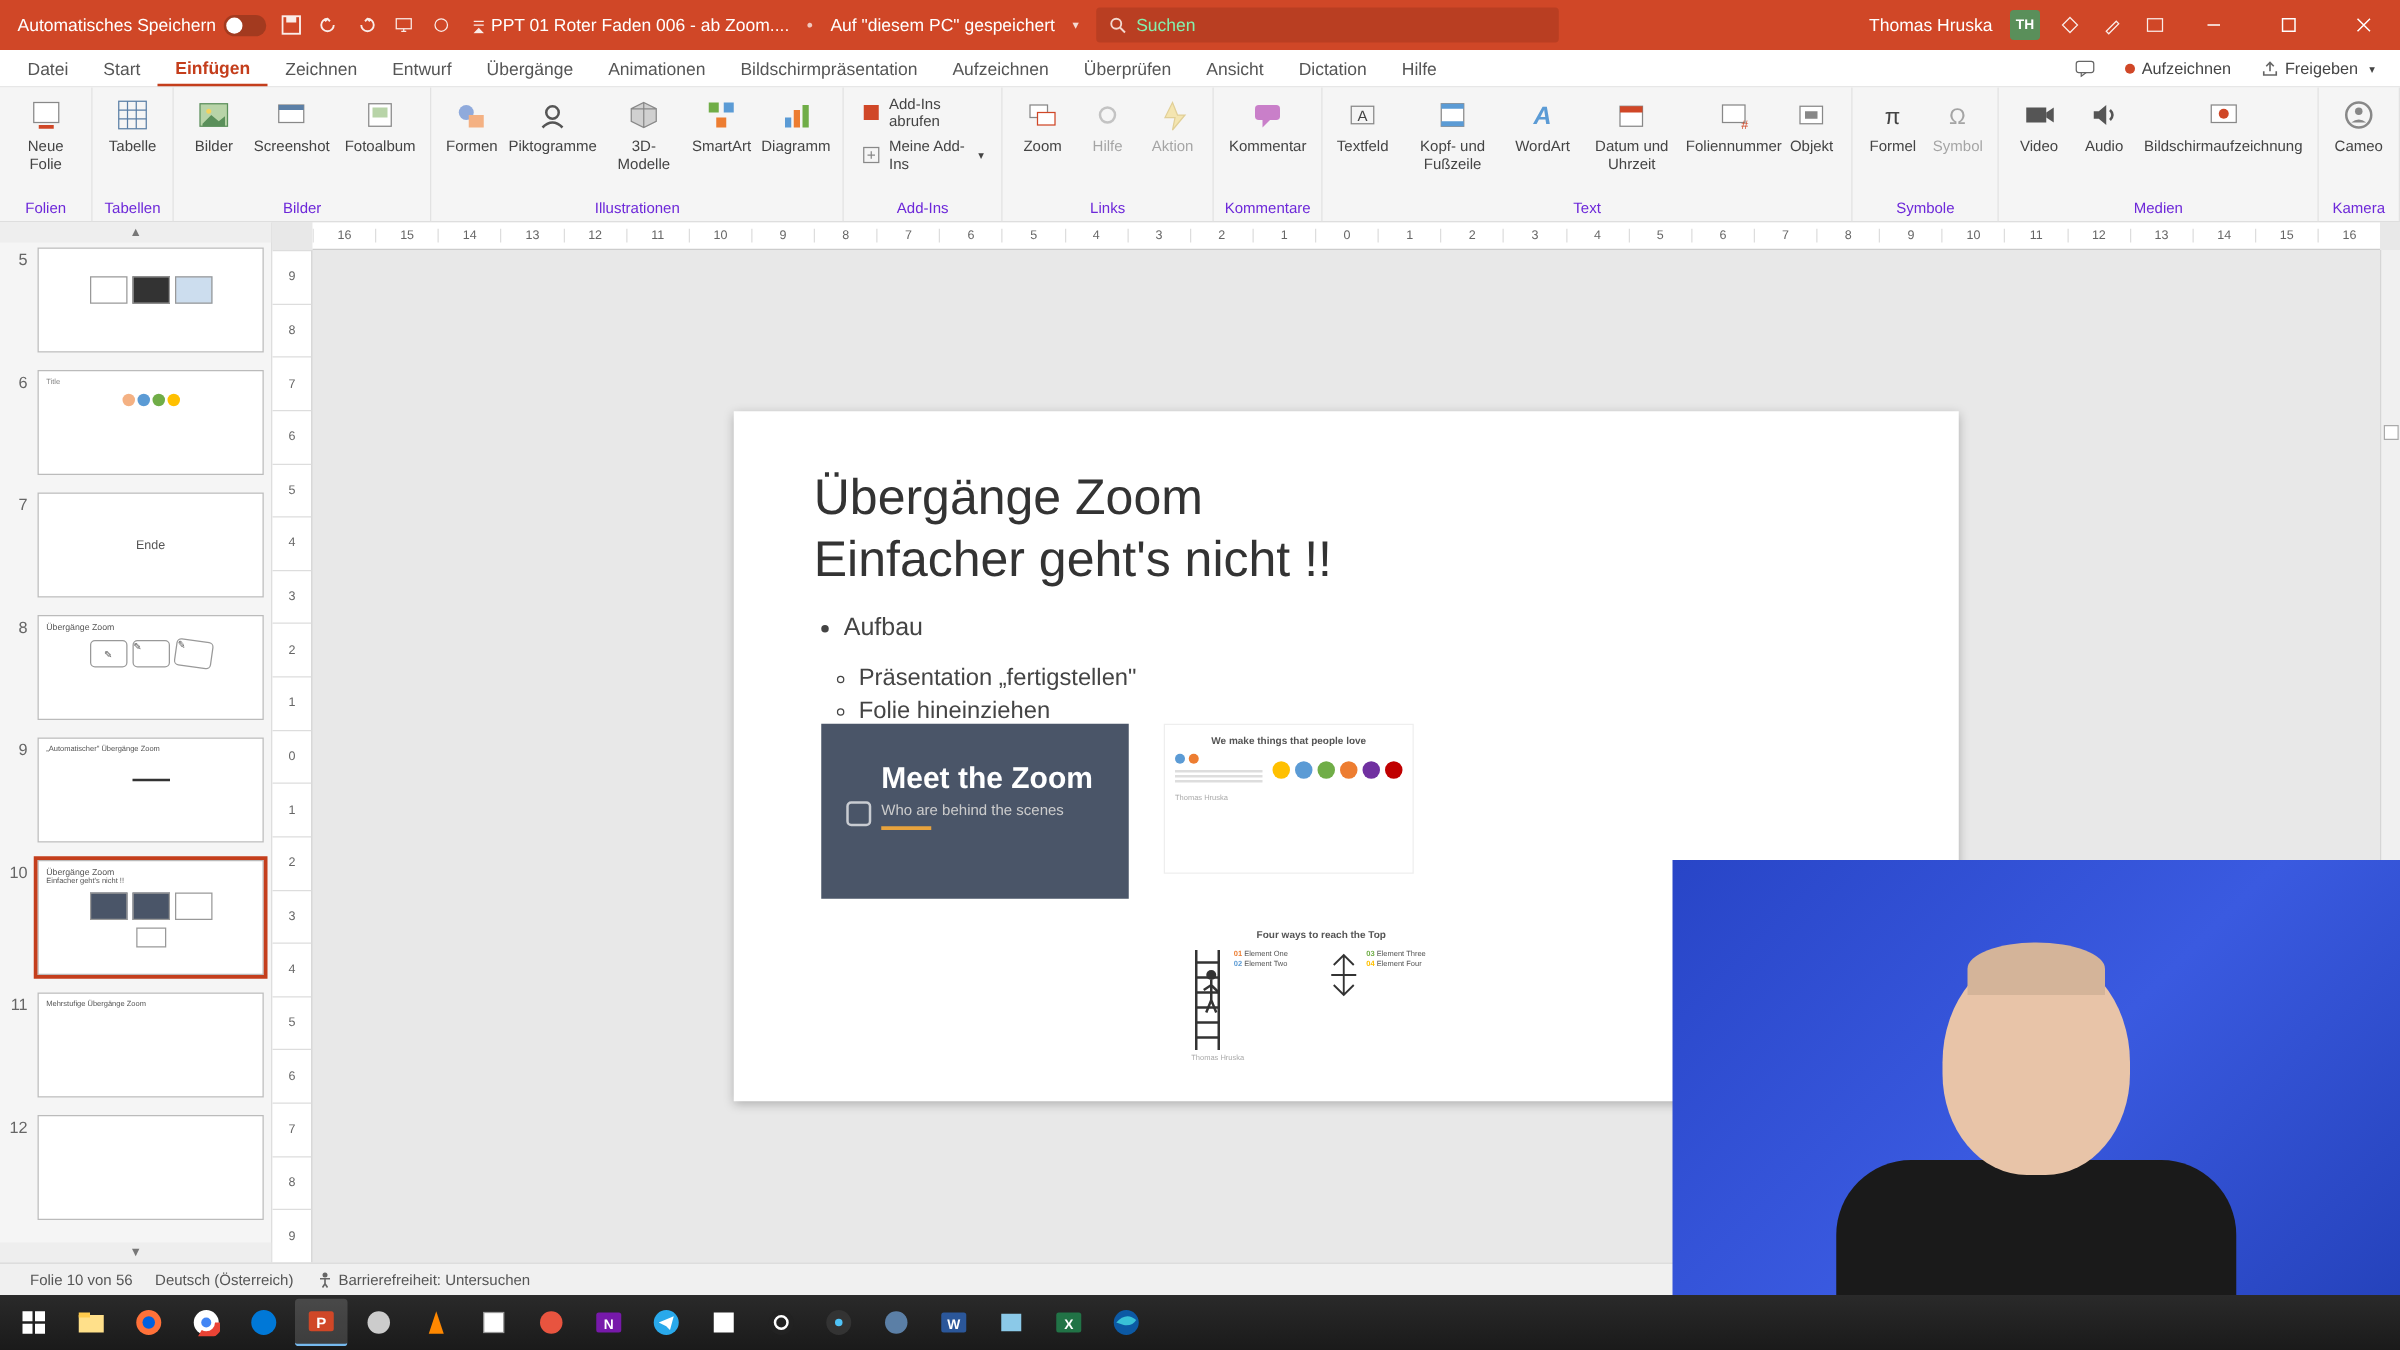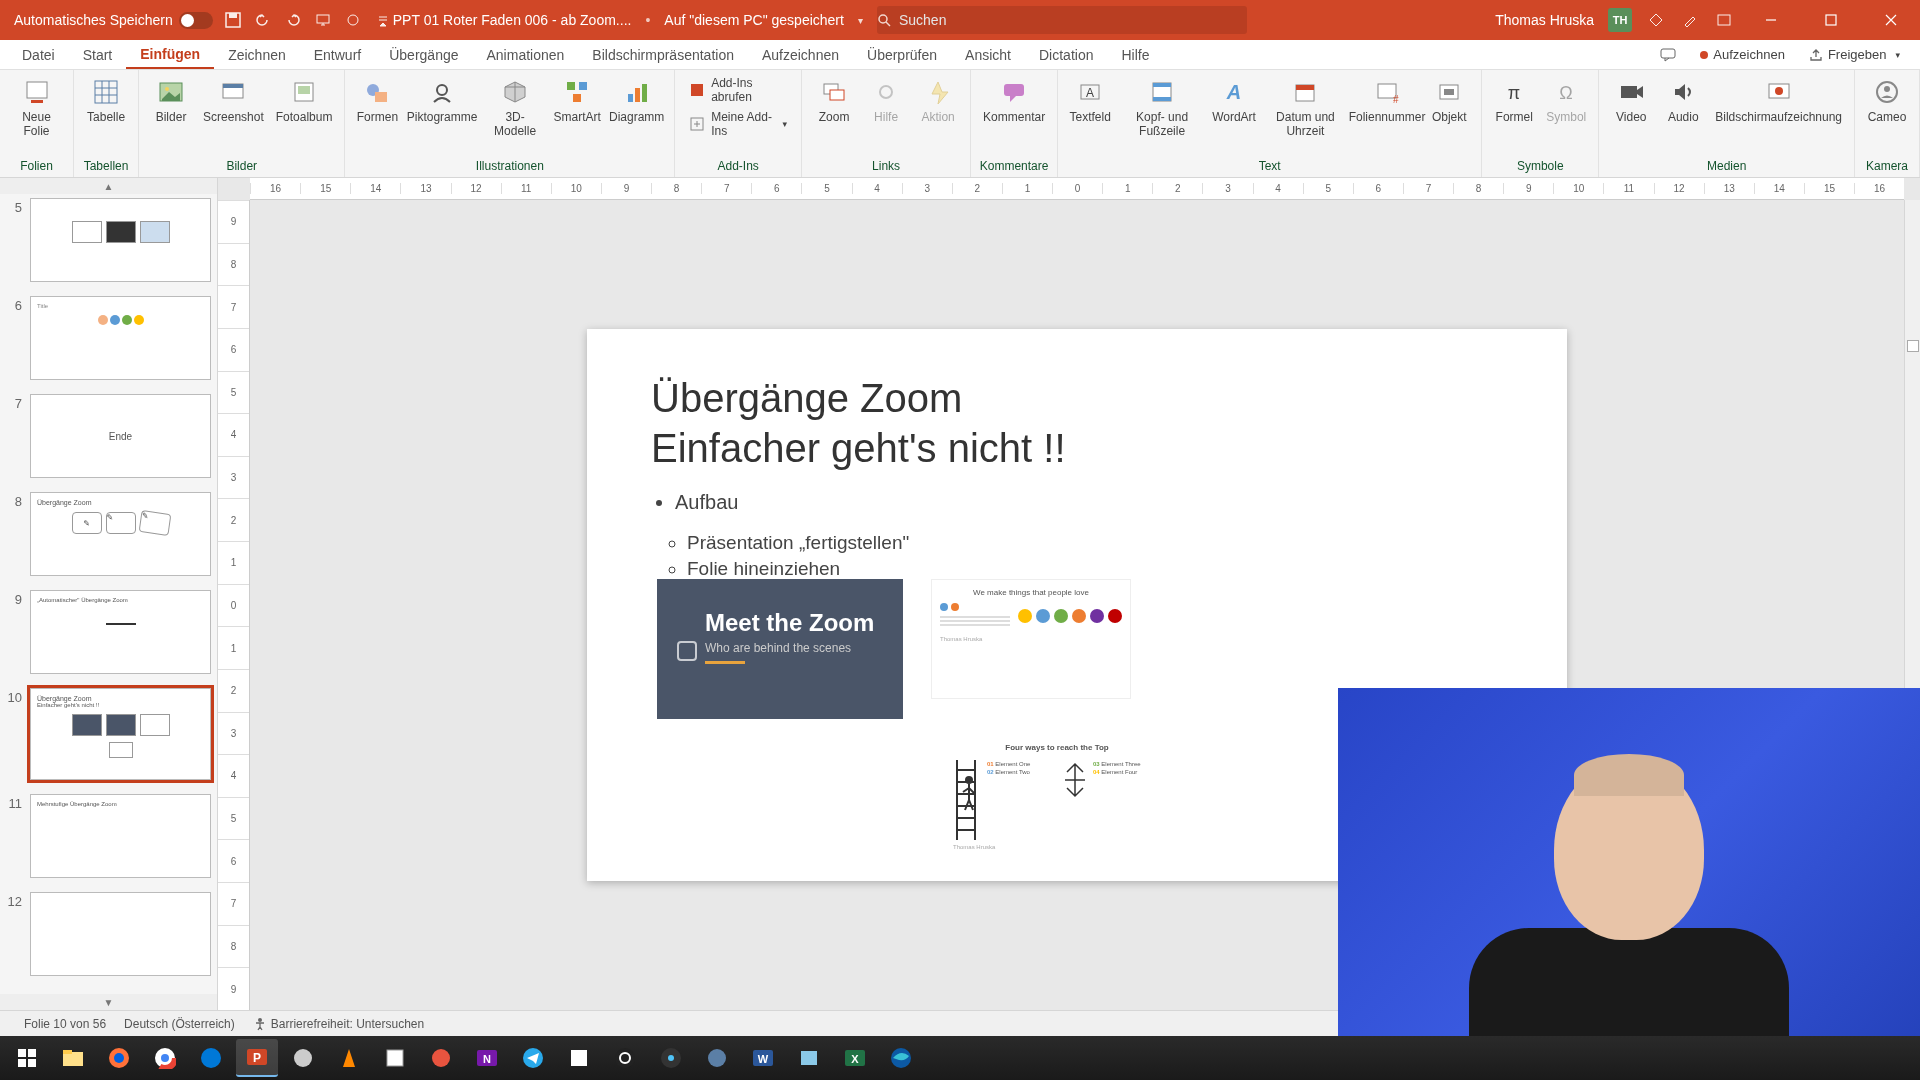--- a/index.html
+++ b/index.html
@@ -6,38 +6,38 @@
 body { width: 1920px; height: 1080px; overflow: hidden; background: #fff; position: relative; }
 
 
 .titlebar { height: 40px; background: #d04727; display: flex; align-items: center; color: #fff; font-size: 14px; }
 .titlebar .left { display: flex; align-items: center; gap: 10px; padding-left: 14px; }
 .autosave { display: flex; align-items: center; gap: 6px; }
 .toggle { width: 34px; height: 17px; background: #a33a1f; border-radius: 9px; position: relative; }
 .toggle::after { content: ""; position: absolute; width: 13px; height: 13px; background: #fff; border-radius: 50%; top: 2px; left: 2px; }
 .qat-icon { width: 20px; height: 20px; display: flex; align-items: center; justify-content: center; opacity: .9; }
 .titlebar .center { flex: 1; display: flex; align-items: center; justify-content: flex-start; gap: 14px; }
-.search-box { width: 370px; height: 28px; background: #b93e22; border-radius: 3px; display: flex; align-items: center; padding: 0 0; gap: 8px; color: #e5e5e5; }
+.search-box { width: 370px; height: 28px; background: #b93e22; border-radius: 3px; display: flex; align-items: center; padding: 0 10px; gap: 8px; color: #86efac; }
 .titlebar .right { display: flex; align-items: center; gap: 14px; padding-right: 6px; }
 .user-badge { width: 24px; height: 24px; background: #5a8f5a; border-radius: 3px; display: flex; align-items: center; justify-content: center; font-size: 11px; font-weight: 600; }
 .win-btn { width: 46px; height: 40px; display: flex; align-items: center; justify-content: center; }
 
 
 .ribbon-tabs { height: 30px; background: #fff; border-bottom: 1px solid #e0e0e0; display: flex; align-items: stretch; padding: 0 8px; }
 .ribbon-tab { padding: 12px 14px; display: flex; align-items: center; font-size: 14px; color: #555; cursor: pointer; }
 .ribbon-tab.active { color: #c43e1c; border-bottom: 2px solid #c43e1c; font-weight: 600; }
 .ribbon-tabs .spacer { flex: 1; }
 .ribbon-action { padding: 0 12px; display: flex; align-items: center; font-size: 13px; color: #444; gap: 5px; }
 .rec-dot { width: 8px; height: 8px; background: #d04727; border-radius: 50%; }
 
 
 .ribbon { height: 108px; background: #f5f5f5; border-bottom: 1px solid #d6d6d6; display: flex; }
 .ribbon-group { border-right: 1px solid #e2e2e2; padding: 4px 8px 2px; display: flex; flex-direction: column; }
 .ribbon-group .controls { flex: 1; display: flex; align-items: flex-start; gap: 4px; }
-.ribbon-group .label { font-size: 12px; color: #14532d; text-align: center; padding-bottom: 2px; }
+.ribbon-group .label { font-size: 12px; color: #6d28d9; text-align: center; padding-bottom: 2px; }
 .rb-btn { display: flex; flex-direction: column; align-items: center; padding: 2px 4px; font-size: 12px; color: #444; min-width: 48px; text-align: center; line-height: 1.15; cursor: pointer; }
 .rb-btn .ic { width: 32px; height: 32px; margin-bottom: 3px; display: flex; align-items: center; justify-content: center; }
 .rb-btn.disabled { opacity: .45; }
 .rb-stack { display: flex; flex-direction: column; gap: 2px; }
 .rb-small { display: flex; align-items: center; gap: 6px; font-size: 12px; color: #444; padding: 2px 6px; cursor: pointer; }
 .rb-small .ic { width: 18px; height: 18px; display: flex; align-items: center; justify-content: center; }
 
 
 .workspace { position: absolute; top: 178px; bottom: 32px; left: 0; right: 0; display: flex; }
 
@@ -697,21 +697,21 @@
         </ul>
 
         <div class="embeds">
           <div class="card">
             <div class="cicon" style="border-radius:4px"></div>
             <h3 style="margin-left:28px">Meet the Zoom</h3>
             <p style="margin-left:28px">Who are behind the scenes</p>
             <div class="underline" style="margin-left:28px"></div>
           </div>
           <div class="mini-chart">
-            <div style="text-align:center;font-weight:400">We make things that people love</div>
+            <div style="text-align:center;font-weight:700">We make things that people love</div>
             <div style="display:flex;gap:8px;margin-top:6px">
               <div style="flex:1">
                 <div style="display:flex;gap:3px">
                     <div style="width:8px;height:8px;border-radius:50%;background:#5b9bd5"></div>
                     <div style="width:8px;height:8px;border-radius:50%;background:#ed7d31"></div>
                   </div>
                 <div style="height:3px"></div>
                 <div style="height:2px;background:#ddd;margin:2px 0"></div>
                 <div style="height:2px;background:#ddd;margin:2px 0"></div>
                 <div style="height:2px;background:#ddd;margin:2px 0"></div>

